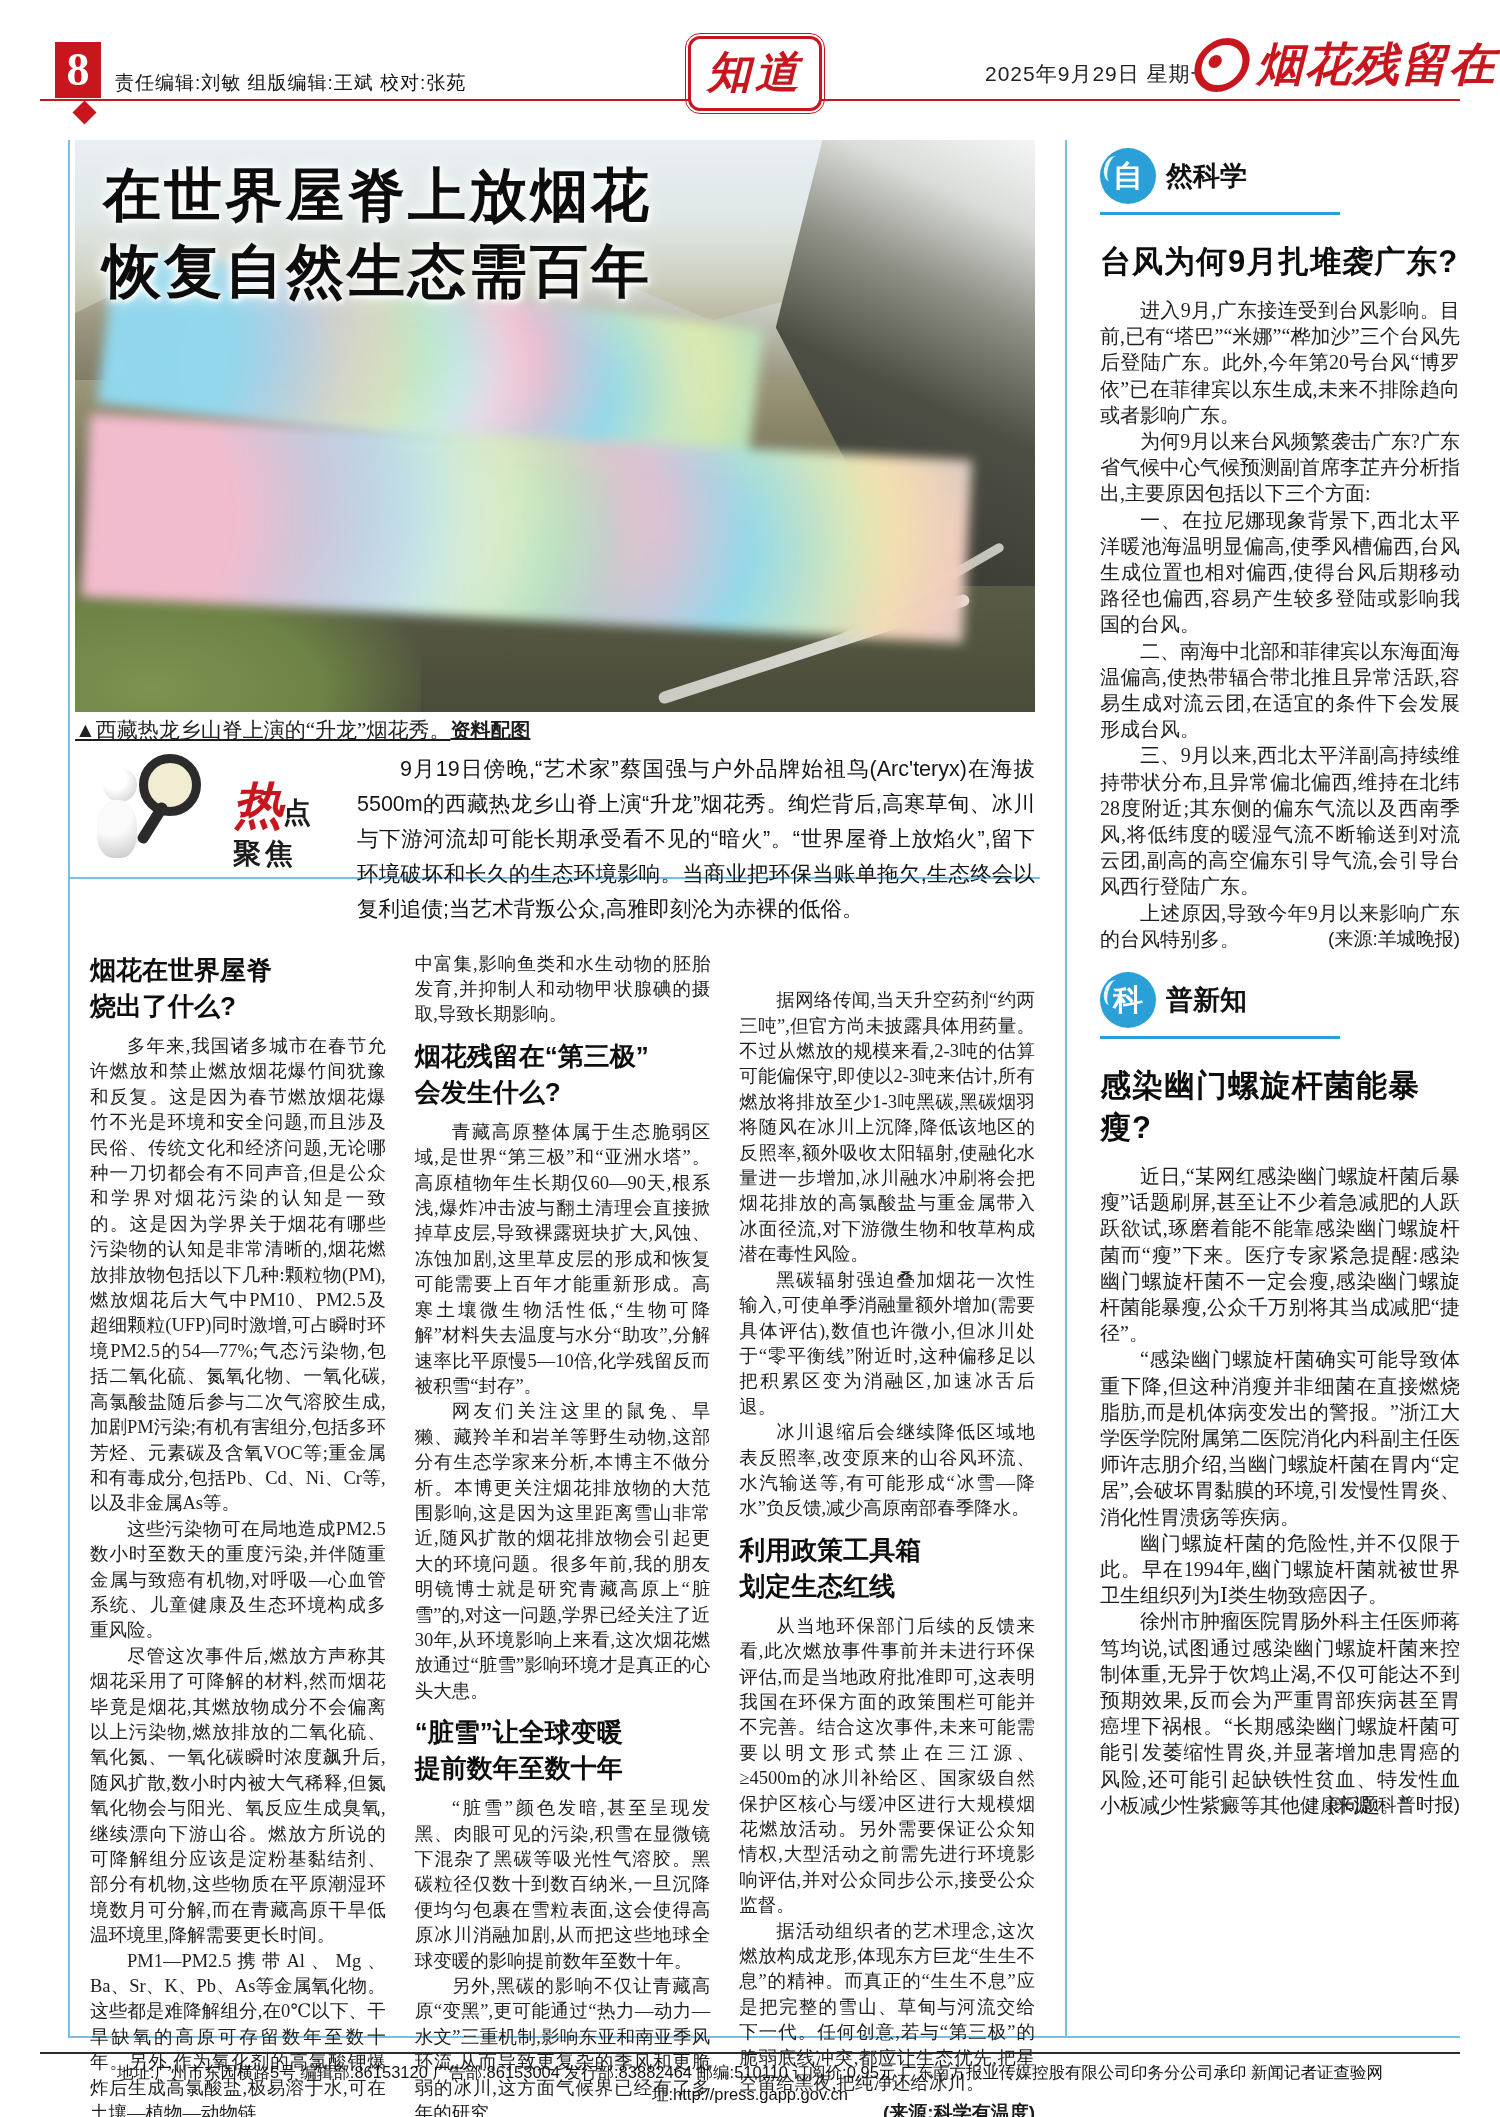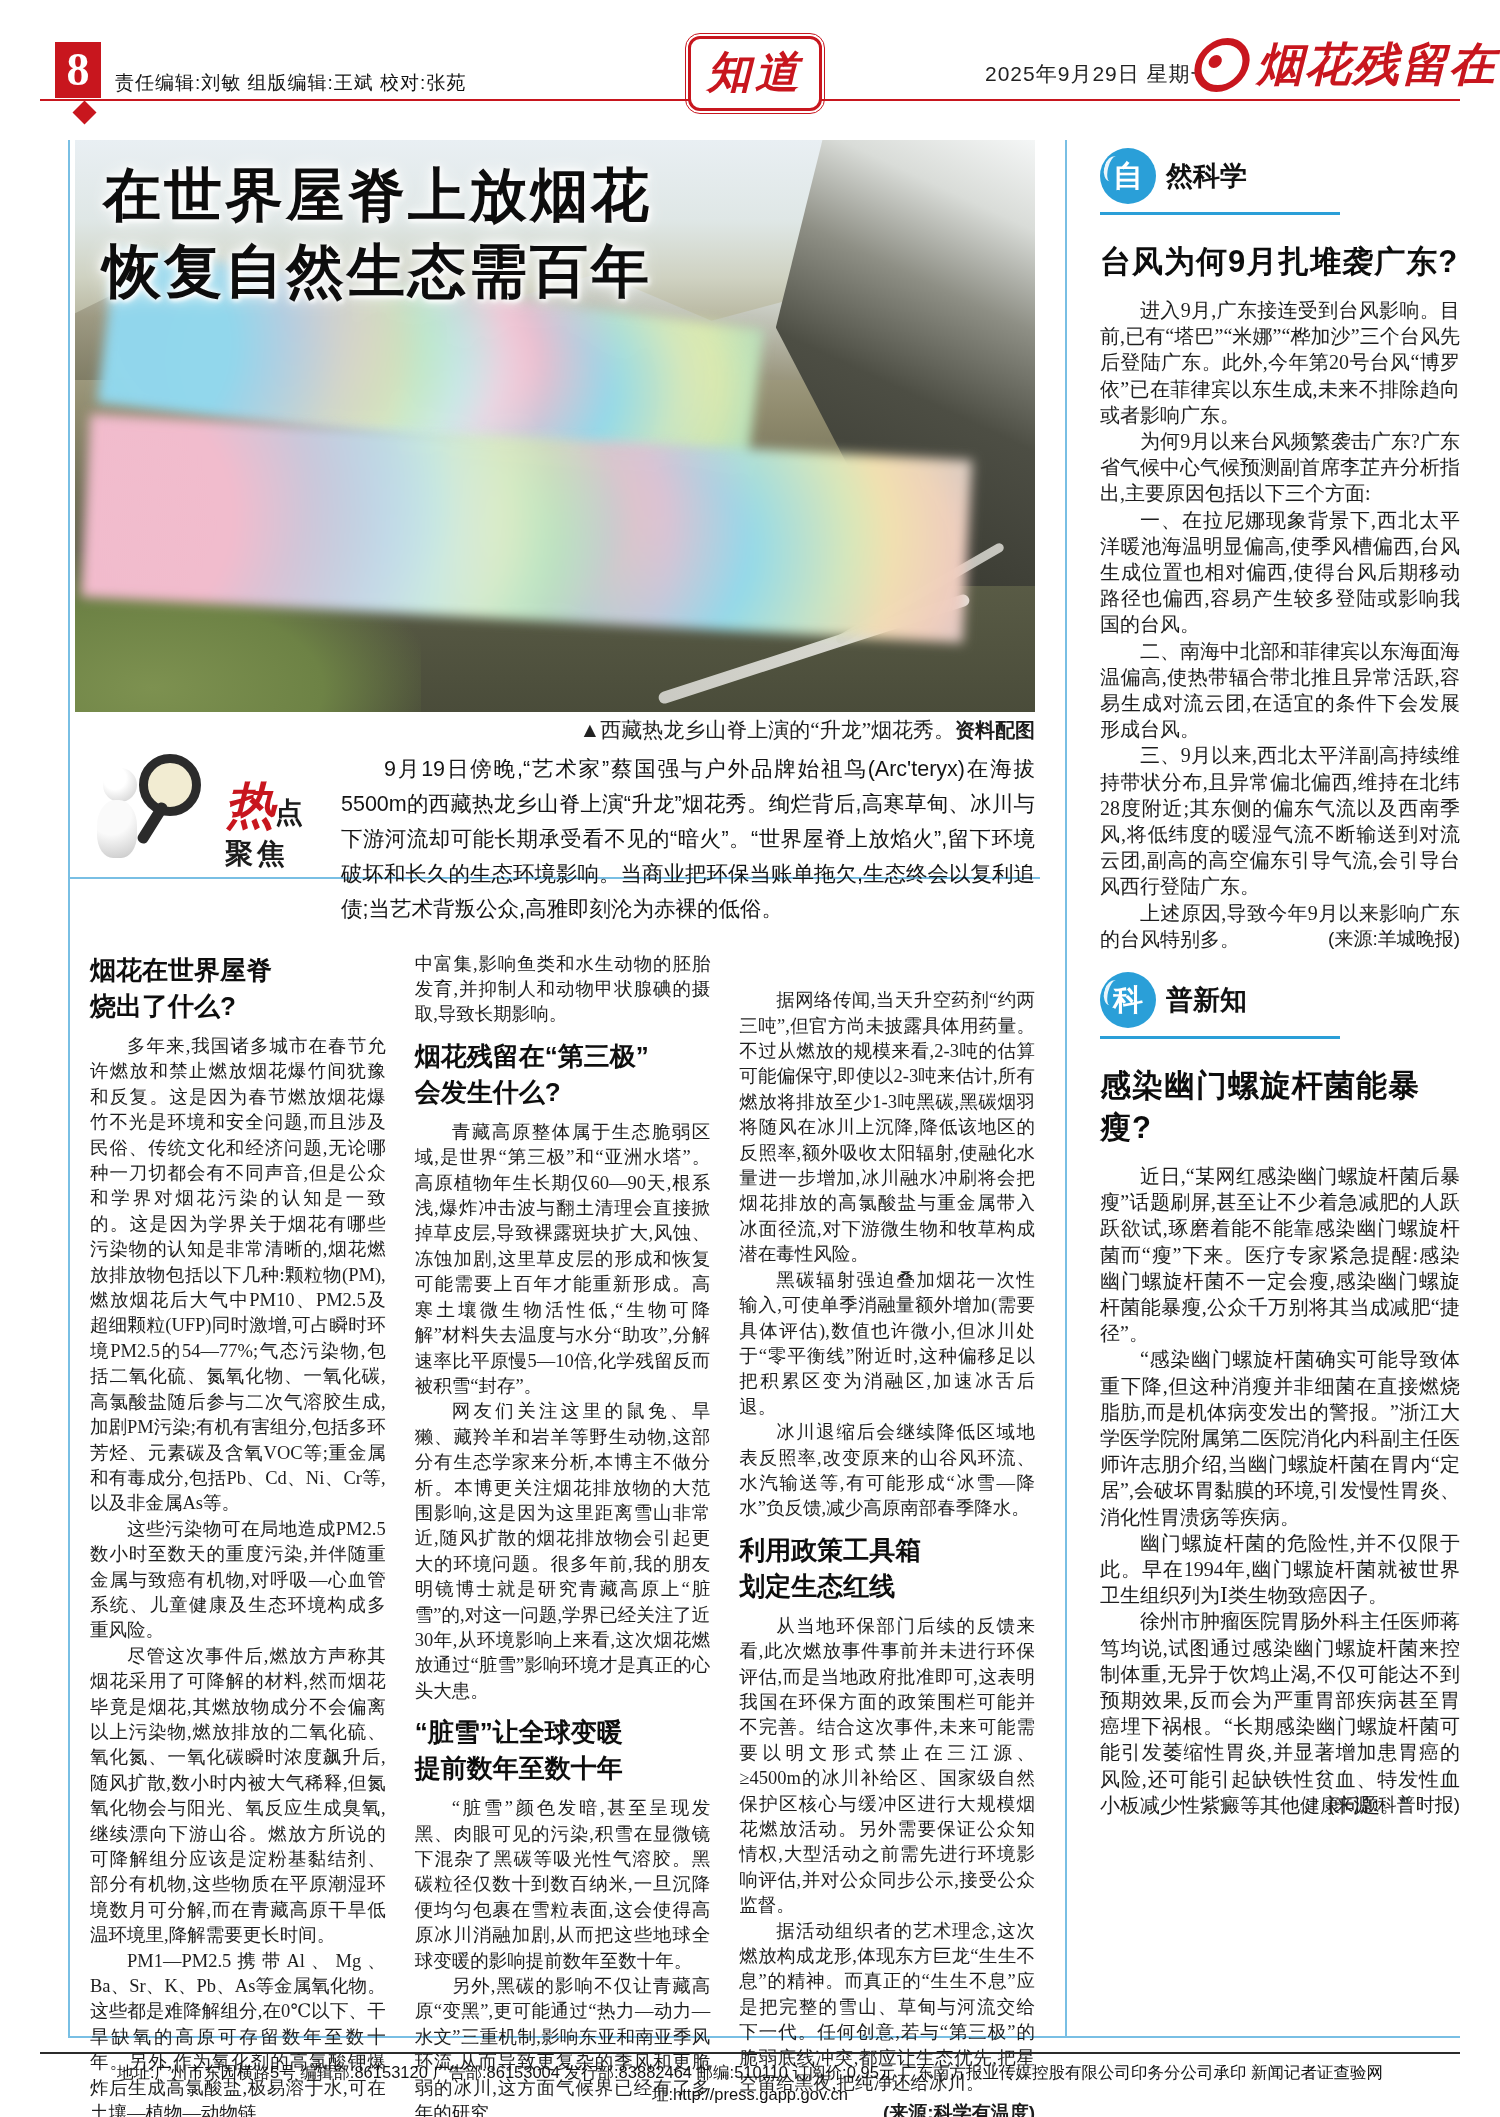--- a/index.html
+++ b/index.html
@@ -73,26 +73,26 @@
     radial-gradient(circle at 76% 46%,rgba(243,238,166,.95) 0 14%,transparent 38%),
     radial-gradient(circle at 87% 58%,rgba(247,186,203,.9) 0 13%,transparent 36%),
     radial-gradient(circle at 96% 46%,rgba(150,224,206,.9) 0 12%,transparent 34%);}
   .photo-headline{position:absolute;left:28px;top:18px;font-size:58px;line-height:76px;
     font-weight:900;color:#0d0d0d;letter-spacing:3px;white-space:pre-line;
     font-family:"Liberation Serif",serif;
     text-shadow:0 0 6px #fff,0 0 12px #fff,0 0 20px rgba(255,255,255,.9),2px 2px 4px rgba(255,255,255,.8);}
 
   
   .caption-row{position:absolute;left:75px;top:716px;width:960px;display:flex;
-    justify-content:flex-end;align-items:baseline;}
+    justify-content:flex-start;align-items:baseline;text-decoration:underline;}
   .caption{font-size:21px;color:#222;}
   .credit{font-size:20px;font-weight:bold;}
 
   
-  .intro-row{position:absolute;left:85px;top:752px;width:950px;display:flex;gap:20px;}
+  .intro-row{position:absolute;left:85px;top:752px;width:950px;display:flex;gap:28px;}
   .focus-fig{position:relative;width:120px;height:118px;flex:0 0 auto;}
   .fig-head{position:absolute;left:18px;top:16px;width:34px;height:34px;border-radius:50%;
     background:radial-gradient(circle at 35% 30%,#fff 0 35%,#d8d8d8 80%,#bdbdbd 100%);}
   .fig-body{position:absolute;left:12px;top:48px;width:40px;height:58px;border-radius:45% 45% 40% 40%;
     background:radial-gradient(circle at 35% 25%,#fafafa 0 40%,#d2d2d2 85%,#b5b5b5 100%);}
   .fig-glass{position:absolute;left:54px;top:2px;width:44px;height:44px;border-radius:50%;
     border:9px solid #2b2b2b;background:#f2ecd2;}
   .fig-handle{position:absolute;left:62px;top:48px;width:11px;height:46px;background:#2b2b2b;
     border-radius:5px;transform:rotate(32deg);}
   .focus-label{flex:0 0 auto;width:96px;padding-top:26px;line-height:1.1;}

